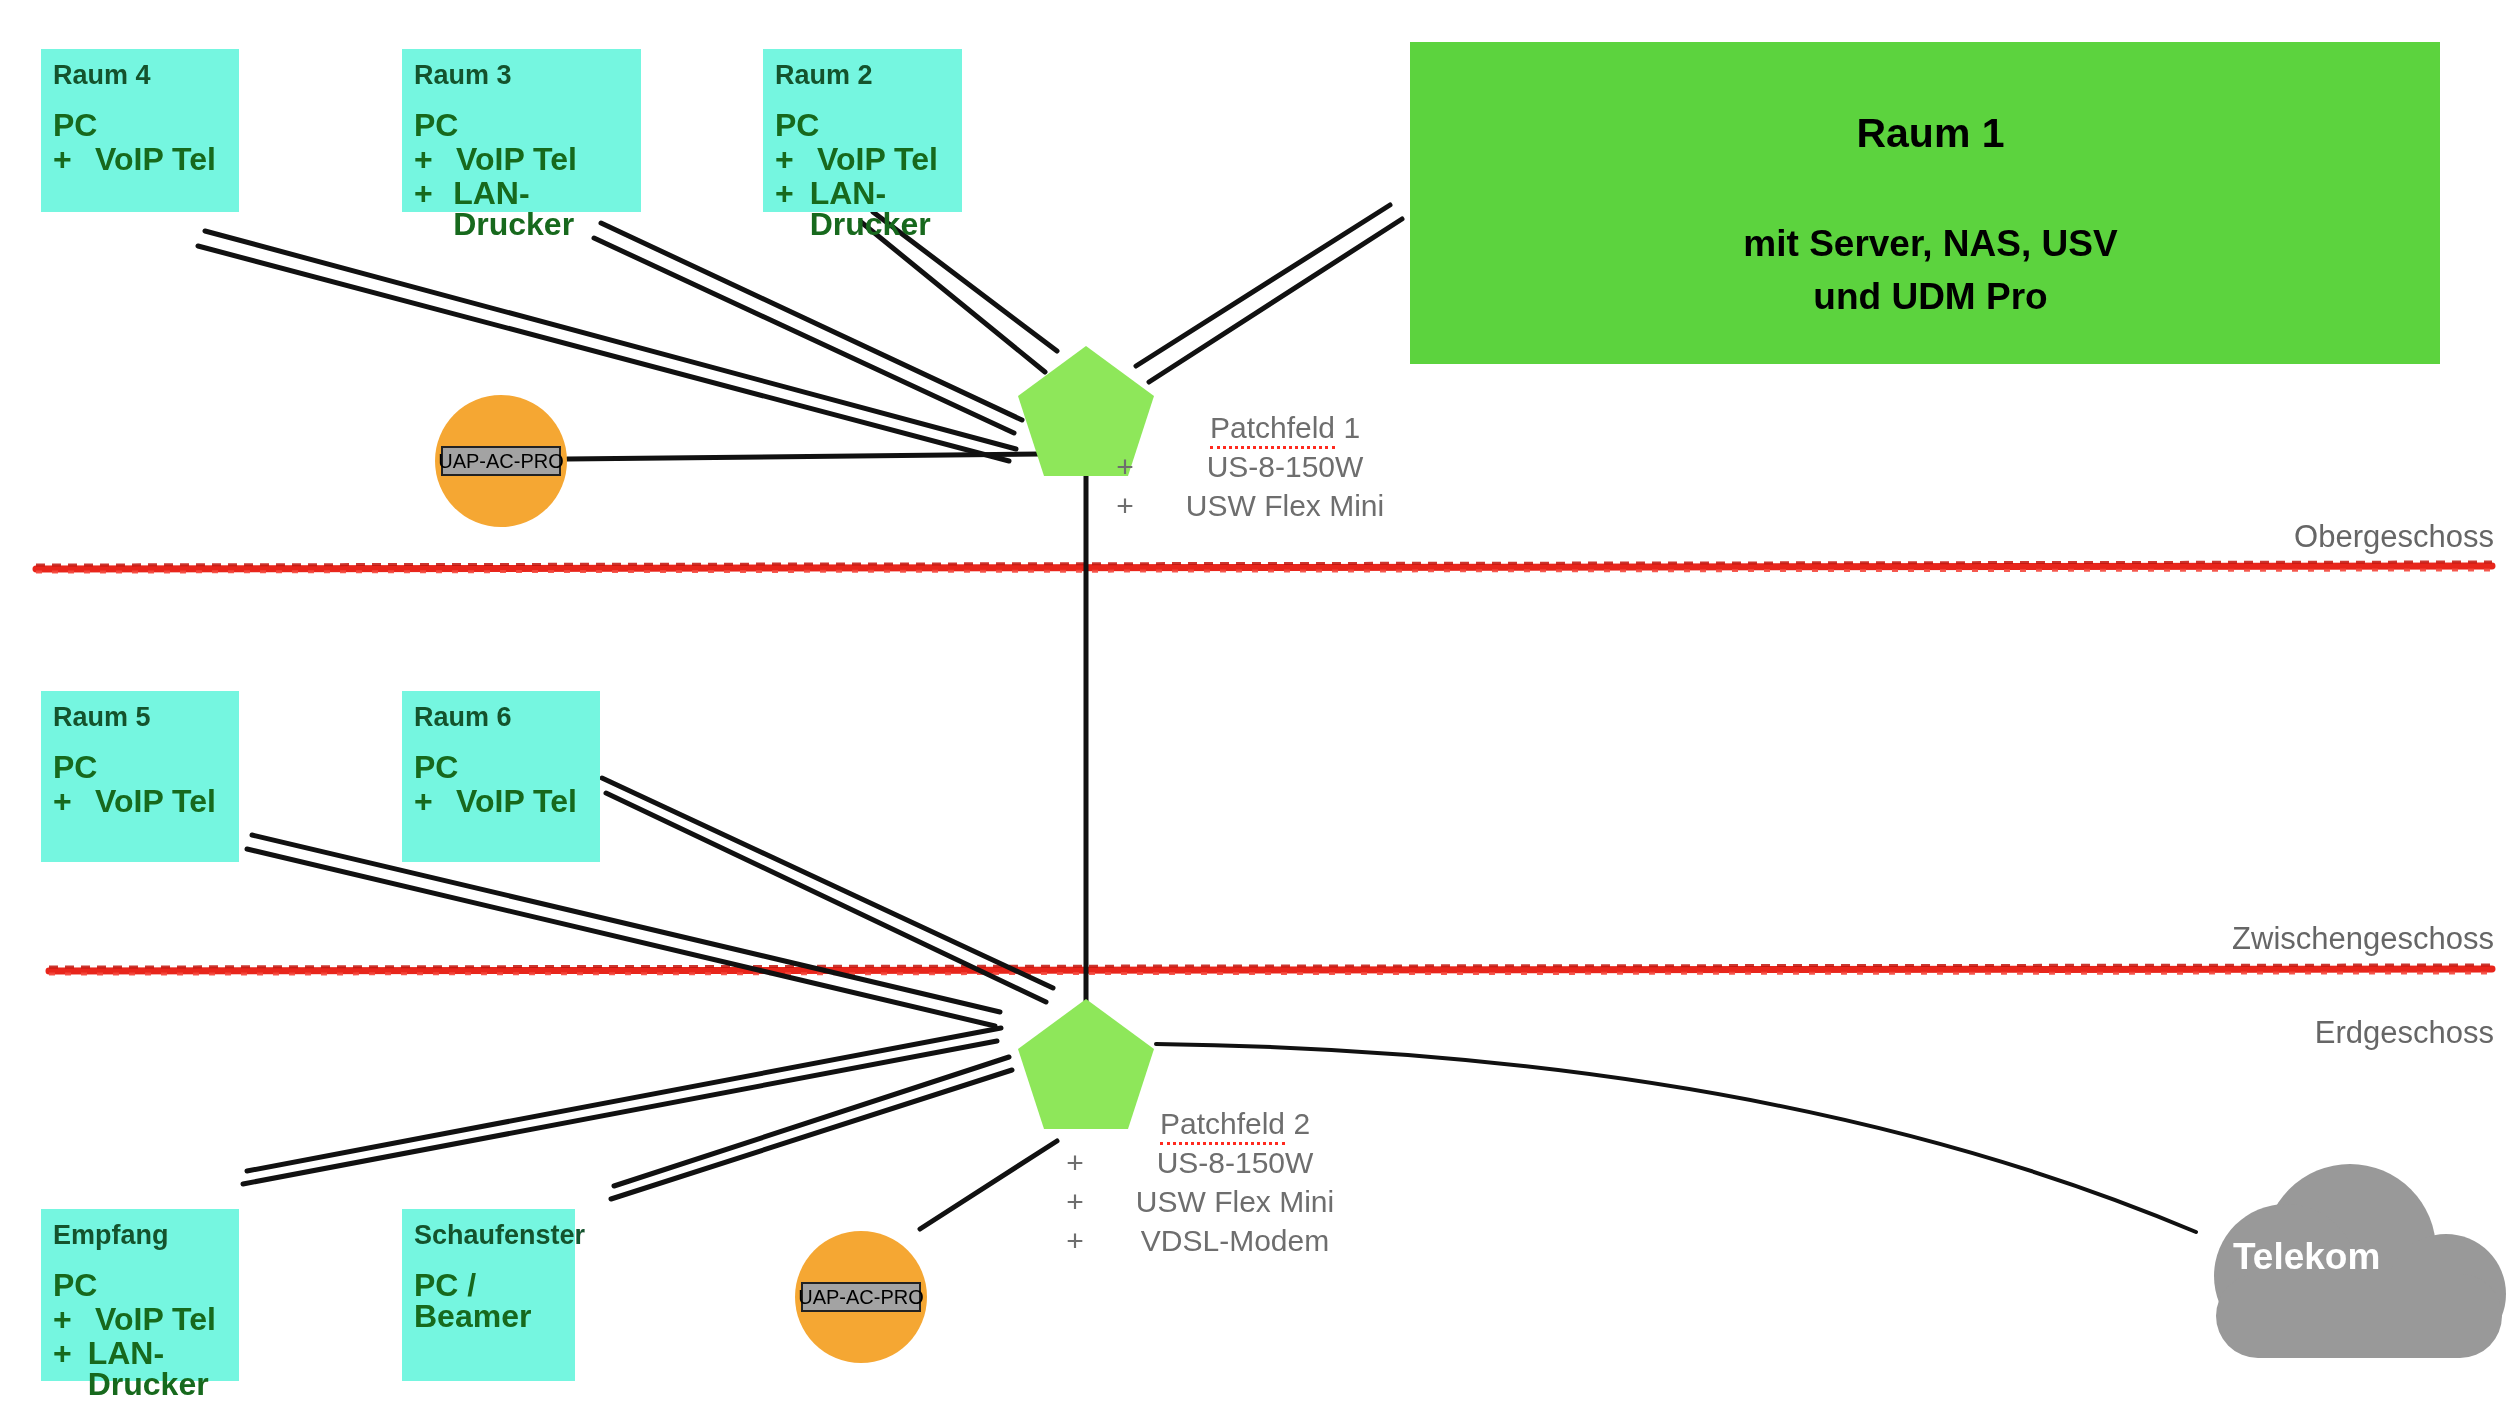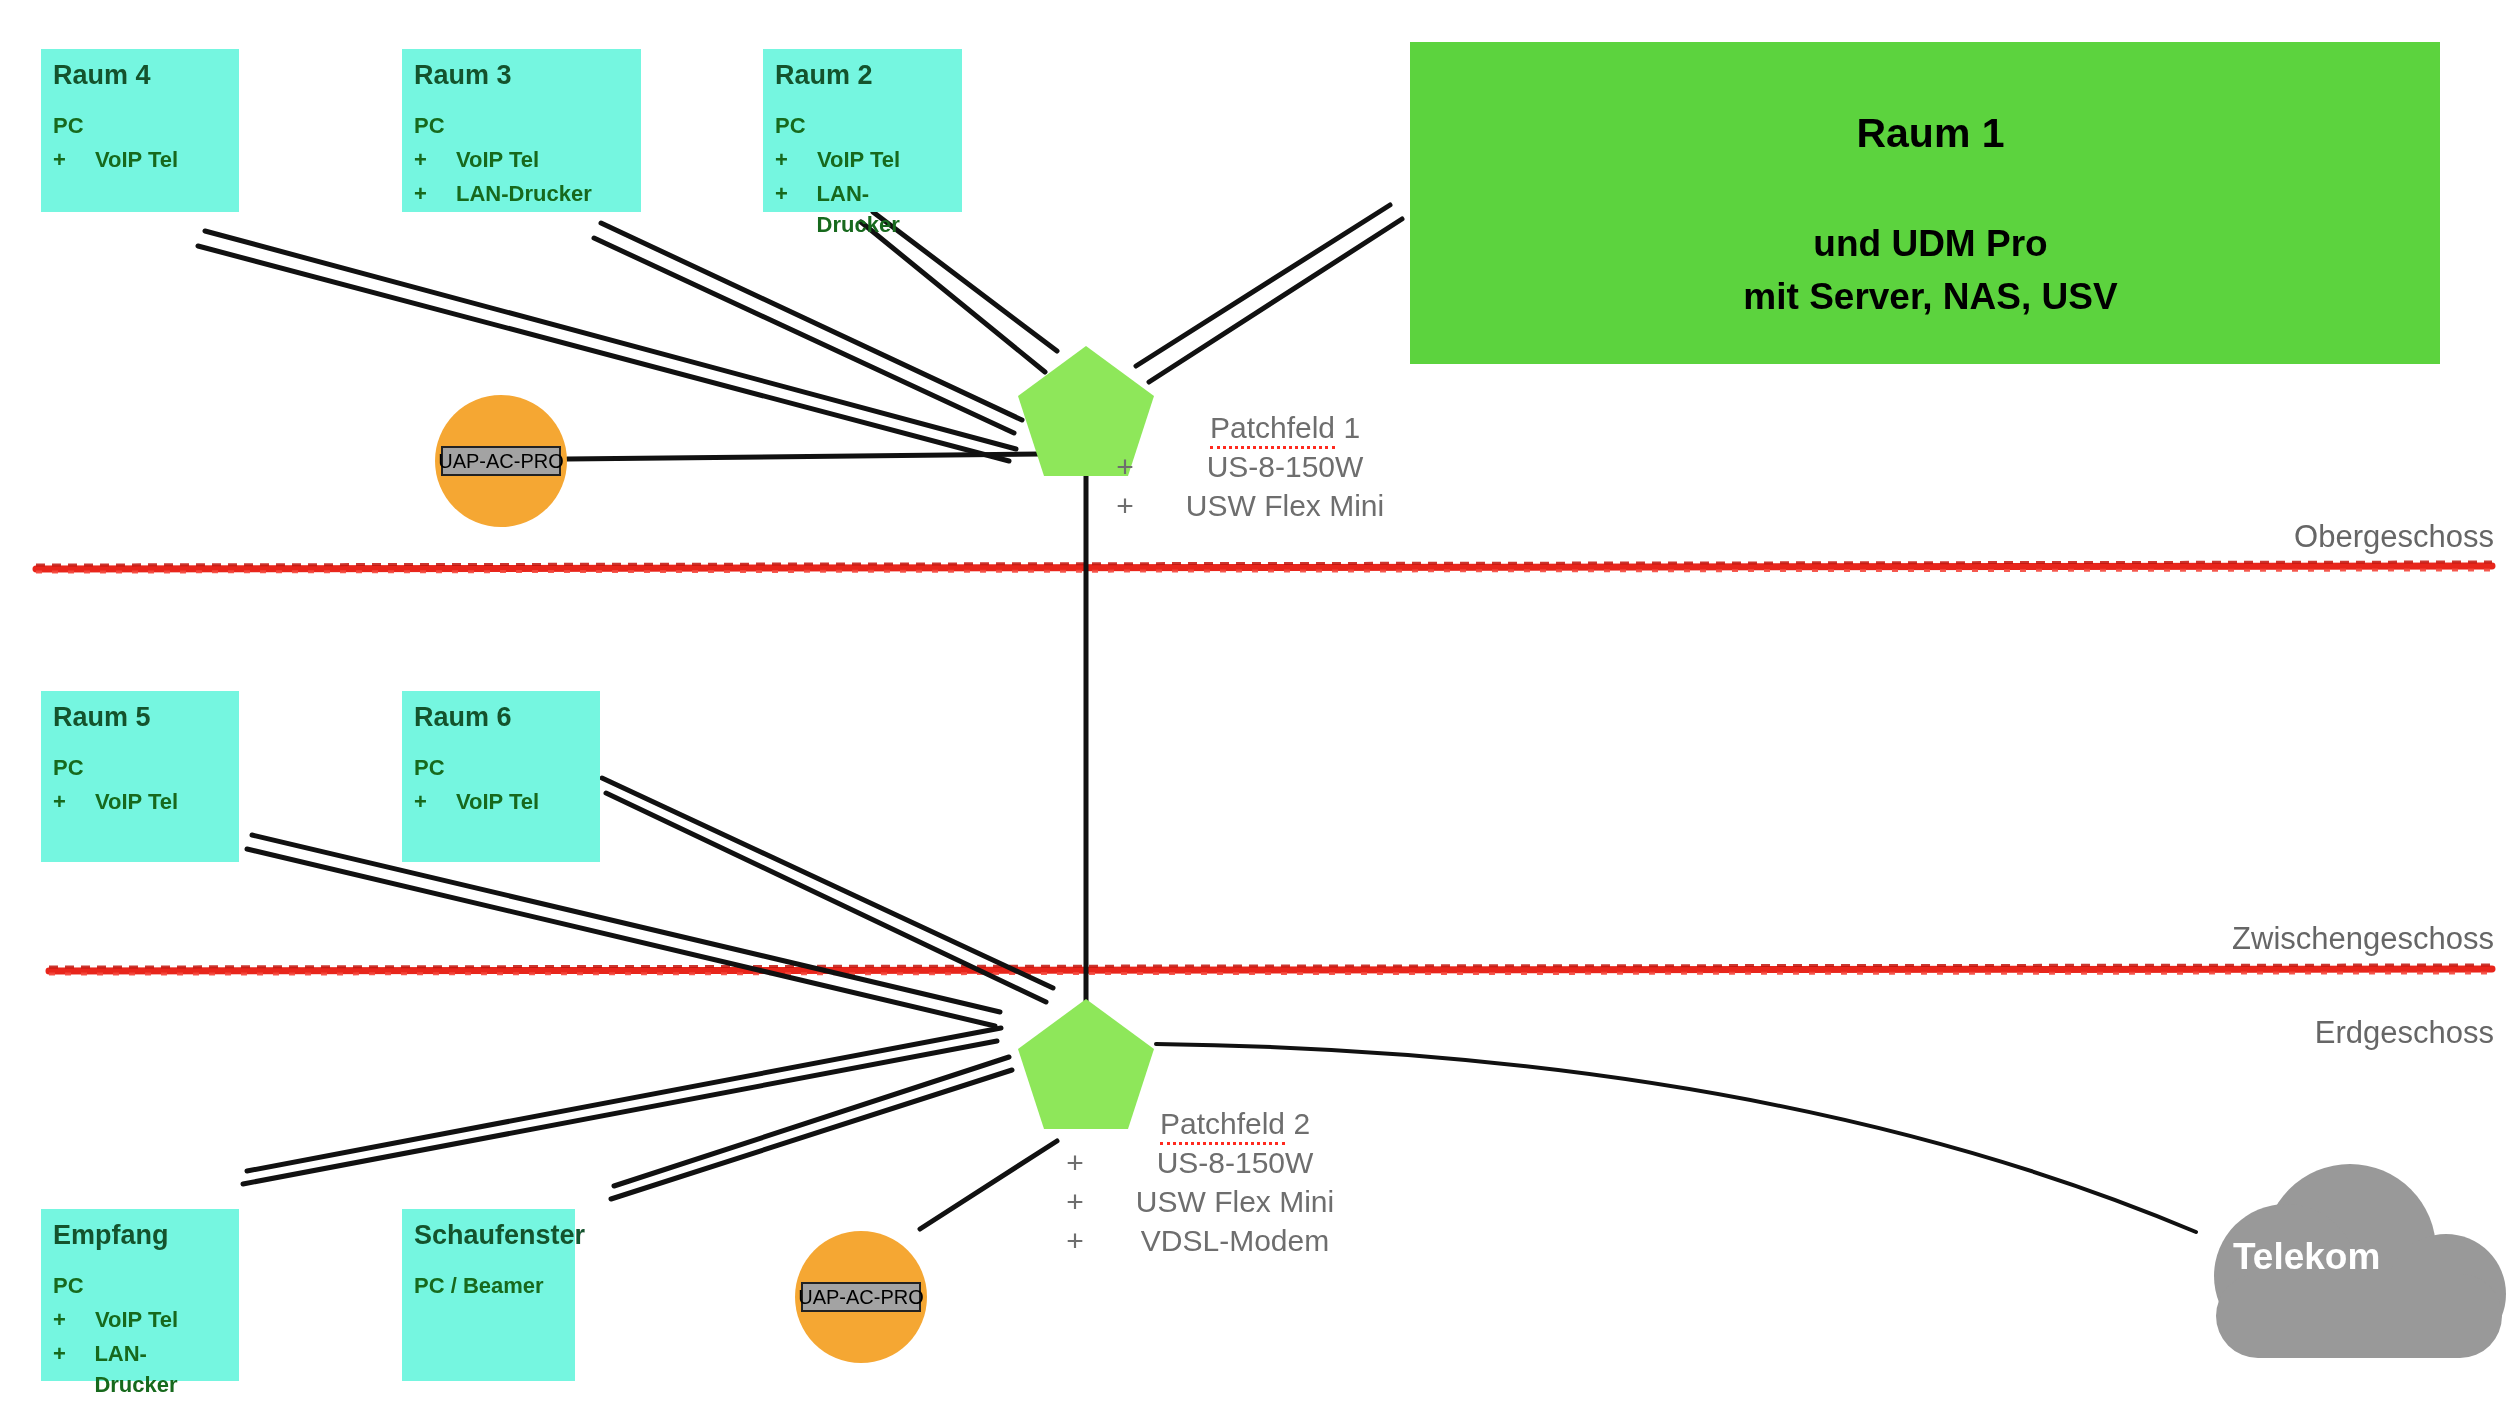--- a/index.html
+++ b/index.html
@@ -8,21 +8,21 @@
     font-family:"Liberation Sans", sans-serif; overflow:hidden;
   }
   .wires { position:absolute; left:0; top:0; }
 
   
   .room {
     position:absolute; background:#75F6E0; box-sizing:border-box;
     padding:10px 12px; color:#000;
   }
   .room-title { font-size:27px; font-weight:700; color:#14532d; line-height:33px; }
-  .room-body { margin-top:18px; color:#17691D; font-weight:700; font-size:22px; line-height:31px; }
+  .room-body { margin-top:18px; color:#17691D; font-weight:700; font-size:32px; line-height:31px; }
   .item-row { display:flex; margin-top:3px; }
   .plus { width:26px; }
   .item-label { margin-left:16px; }
 
   
   .room-big {
     position:absolute; background:#5CD33E; text-align:center; color:#000;
     box-sizing:border-box;
     padding-left:11px;
   }
@@ -145,22 +145,22 @@
       <div class="item-row">
         <span class="plus">+</span>
         <span class="item-label">LAN-Drucker</span>
       </div>
     </div>
   </div>
 
   <div class="room-big" style="left:1410px;top:42px;width:1030px;height:322px">
     <div class="room-big-title">Raum 1</div>
     <div class="room-big-sub">
+      <div>mit Server, NAS, USV</div>
       <div>und UDM Pro</div>
-      <div>mit Server, NAS, USV</div>
     </div>
   </div>
 
   <div class="patch" style="left:1105px;top:408px">
     <div class="patch-row">
       <span class="patch-plus"></span>
       <span class="patch-label"><span class="underline-dotted">Patchfeld</span>&nbsp;<span>1</span></span>
     </div>
     <div class="patch-row">
       <span class="patch-plus">+</span>

